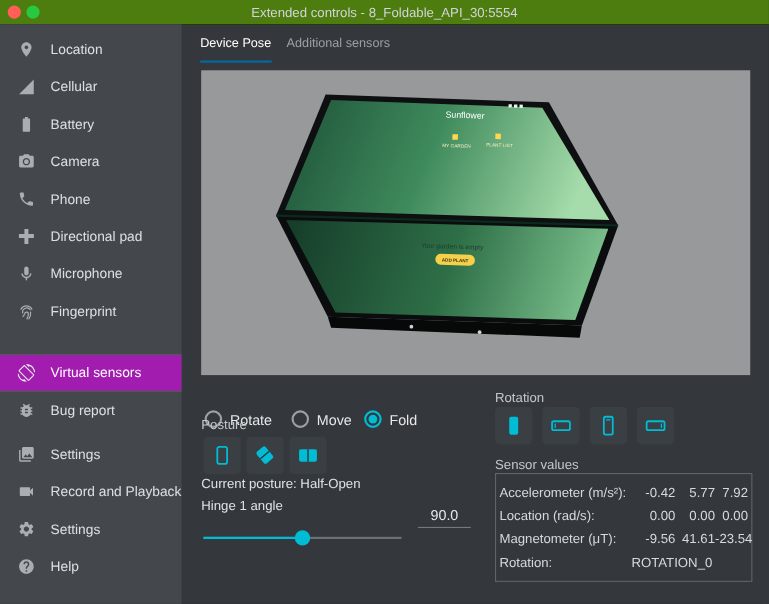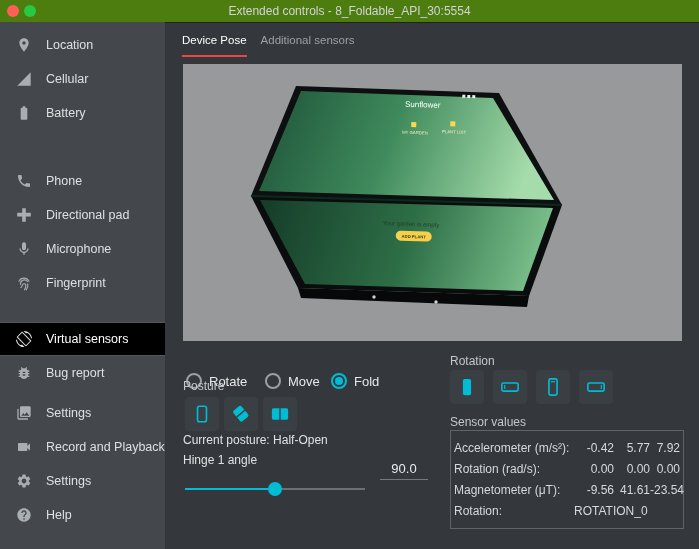--- a/index.html
+++ b/index.html
@@ -12,27 +12,27 @@
   .tl.red{left:7px;background:#ff5f57;}
   .tl.green{left:24px;background:#28c840;}
   .title{width:100%;text-align:center;font-size:12px;color:#d2d4d6;}
   
   .sidebar{position:absolute;left:0;top:22px;width:165px;height:527px;background:#44484c;}
   .side-item{position:absolute;left:0;width:165px;height:34px;display:flex;align-items:center;
              gap:14px;padding-left:16px;box-sizing:border-box;cursor:default;}
   .side-item .slabel{font-size:12.5px;color:#dde0e2;white-space:nowrap;}
   .sicon{width:16px;height:16px;display:flex;color:#a9aeb3;flex:0 0 16px;}
   .sicon svg{width:16px;height:16px;}
-  .side-item.sel{background:#000000;border-top:1px solid #55585b;border-bottom:1px solid #55585b;}
+  .side-item.sel{background:#a21caf;border-top:1px solid #55585b;border-bottom:1px solid #55585b;}
   .side-item.sel .slabel{color:#ffffff;}
   .side-item.sel .sicon{color:#e8eaed;}
   
   .tabs{position:absolute;left:182px;top:34px;display:flex;gap:14px;}
   .tab{font-size:11.5px;padding-bottom:9px;color:#9aa0a6;cursor:default;}
-  .tab.active{color:#ffffff;border-bottom:2px solid #ef4444;}
+  .tab.active{color:#ffffff;border-bottom:2px solid #0369a1;}
   .viewport{position:absolute;left:183px;top:64px;width:499px;height:277px;background:#97999b;}
   .lbl{position:absolute;font-size:12px;color:#c3c7ca;}
   .txt{position:absolute;font-size:12px;color:#dfe2e4;}
   
   .radio{position:absolute;top:372px;display:flex;align-items:center;gap:7px;height:18px;}
   .rc{width:16px;height:16px;border-radius:50%;border:2px solid #9aa0a6;box-sizing:border-box;position:relative;}
   .radio.sel .rc{border-color:#00bcd4;}
   .radio.sel .rc::after{content:"";position:absolute;inset:2px;background:#00bcd4;border-radius:50%;}
   .radio .rlabel{font-size:13px;color:#e6e8ea;}
   
@@ -88,20 +88,30 @@
     </div>
     <div class="side-item" style="top:74px">
       <span class="sicon">
           <svg viewBox="0 0 16 16">
             <g transform="scale(0.667)">
               <path fill="currentColor" d="M15.67 4H14V2h-4v2H8.33C7.6 4 7 4.6 7 5.33v15.33C7 21.4 7.6 22 8.33 22h7.33c.74 0 1.34-.6 1.34-1.33V5.33C17 4.6 16.4 4 15.67 4z"></path>
             </g>
           </svg>
         </span>
       <span class="slabel">Battery</span>
+    </div>
+    <div class="side-item" style="top:108px">
+      <span class="sicon">
+          <svg viewBox="0 0 16 16">
+            <g transform="scale(0.667)">
+              <path fill="currentColor" fill-rule="evenodd" d="M12 15.2c1.77 0 3.2-1.43 3.2-3.2s-1.43-3.2-3.2-3.2-3.2 1.43-3.2 3.2 1.43 3.2 3.2 3.2zM9 2 7.17 4H4c-1.1 0-2 .9-2 2v12c0 1.1.9 2 2 2h16c1.1 0 2-.9 2-2V6c0-1.1-.9-2-2-2h-3.17L15 2H9zm3 15c-2.76 0-5-2.24-5-5s2.24-5 5-5 5 2.24 5 5-2.24 5-5 5z"></path>
+            </g>
+          </svg>
+        </span>
+      <span class="slabel">Camera</span>
     </div>
     <div class="side-item" style="top:142px">
       <span class="sicon">
           <svg viewBox="0 0 16 16">
             <g transform="scale(0.667)">
               <path fill="currentColor" d="M6.62 10.79c1.44 2.83 3.76 5.14 6.59 6.59l2.2-2.2c.27-.27.67-.36 1.02-.24 1.12.37 2.33.57 3.57.57.55 0 1 .45 1 1V20c0 .55-.45 1-1 1-9.39 0-17-7.61-17-17 0-.55.45-1 1-1h3.5c.55 0 1 .45 1 1 0 1.25.2 2.45.57 3.57.11.35.03.74-.25 1.02l-2.2 2.2z"></path>
             </g>
           </svg>
         </span>
       <span class="slabel">Phone</span>
@@ -331,21 +341,21 @@
 
   <div class="lbl" style="left:450px;top:415px">Sensor values</div>
   <div class="sensor-box">
     <div class="srow">
       <span class="sname">Accelerometer (m/s²):</span>
       <span class="sval">-0.42</span>
       <span class="sval">5.77</span>
       <span class="sval">7.92</span>
     </div>
     <div class="srow">
-      <span class="sname">Rotation (rad/s):</span>
+      <span class="sname">Location (rad/s):</span>
       <span class="sval">0.00</span>
       <span class="sval">0.00</span>
       <span class="sval">0.00</span>
     </div>
     <div class="srow">
       <span class="sname">Magnetometer (μT):</span>
       <span class="sval">-9.56</span>
       <span class="sval">41.61</span>
       <span class="sval">-23.54</span>
     </div>

